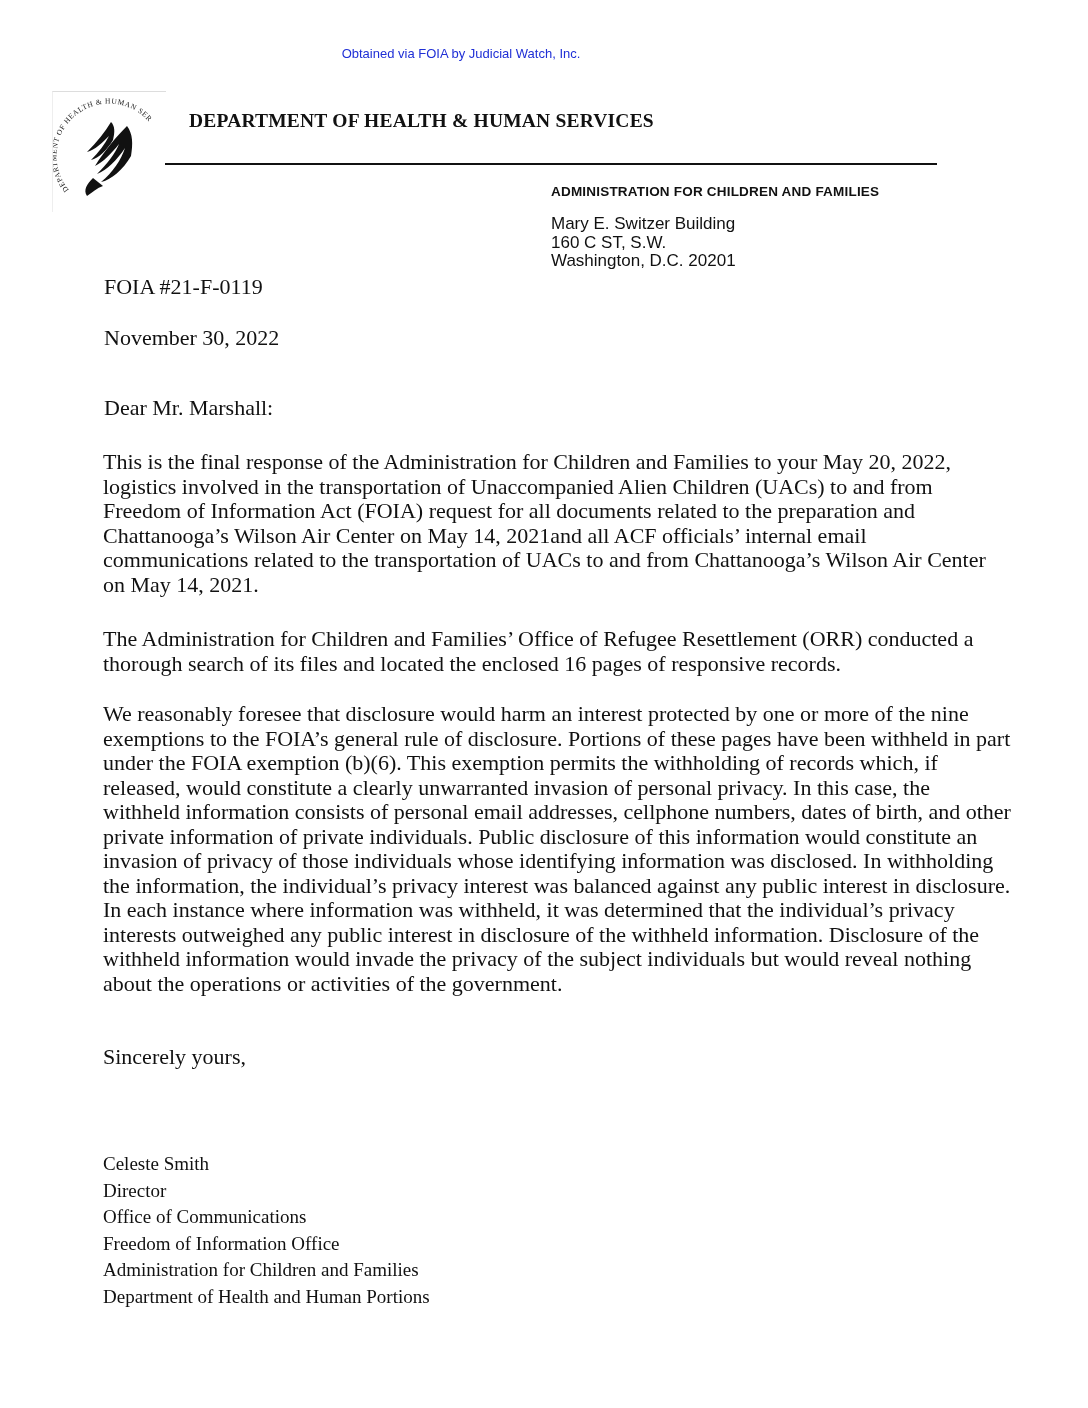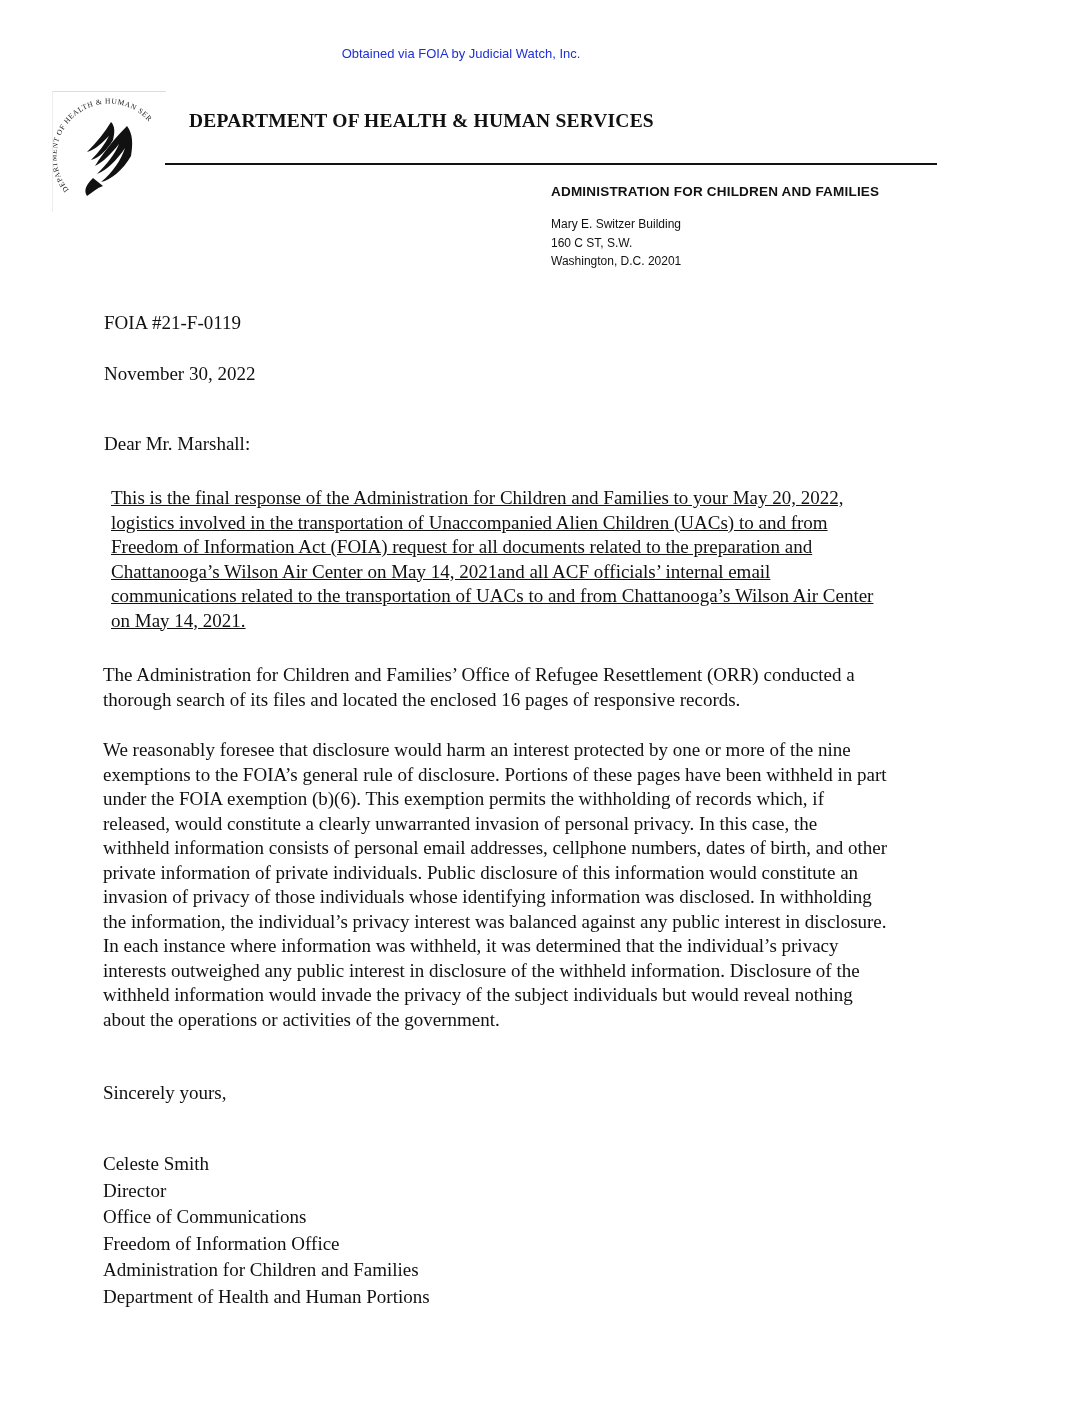--- a/index.html
+++ b/index.html
@@ -5,26 +5,26 @@
   html, body { margin:0; padding:0; background:#fff; }
   body { width:1088px; height:1408px; position:relative; overflow:hidden; color:#111; }
   .serif { font-family:"Liberation Serif","DejaVu Serif",serif; }
   .sans { font-family:"Liberation Sans","DejaVu Sans",sans-serif; }
   .abs { position:absolute; }
   #watermark { left:0; width:922px; top:46px; text-align:center; color:#1f2fd6; font-size:13px; }
   #seal { left:52px; top:91px; width:113px; height:120px; border-top:1px solid #ddd; border-left:1px solid #eee; }
   #dept-title { left:189px; top:110px; font-size:19.5px; font-weight:bold; letter-spacing:0.2px;text-align:right; }
   #header-rule { left:165px; top:163px; width:772px; height:0; border-top:2px solid #111; }
   #agency { left:551px; top:184px; font-size:13.5px; font-weight:bold; letter-spacing:0.2px; }
-  #address { left:551px; top:215px; font-size:12px; line-height:18.5px; }
-  .line { font-size:19px; line-height:24.5px;margin-top:36px; }
+  #address { left:551px; top:215px; font-size:17px; line-height:18.5px; }
+  .line { font-size:22px; line-height:24.5px; }
   #foia-no { left:104px; top:275px; }
   #date { left:104px; top:326px; }
   #salutation { left:104px; top:396px; }
-  #p1 { left:111px; top:450px; width:880px;text-decoration:underline; }
+  #p1 { left:103px; top:450px; width:880px; }
   #p2 { left:103px; top:627px; width:880px; }
   #p3 { left:103px; top:702px; width:880px; }
   #closing { left:103px; top:1045px; }
   #sig { left:103px; top:1151px; font-size:19px; line-height:26.5px; }
   .p-line { display:block; white-space:nowrap; }
 </style>
 </head>
 <body>
 
 <div id="watermark" class="abs sans">Obtained via FOIA by Judicial Watch, Inc.</div>

